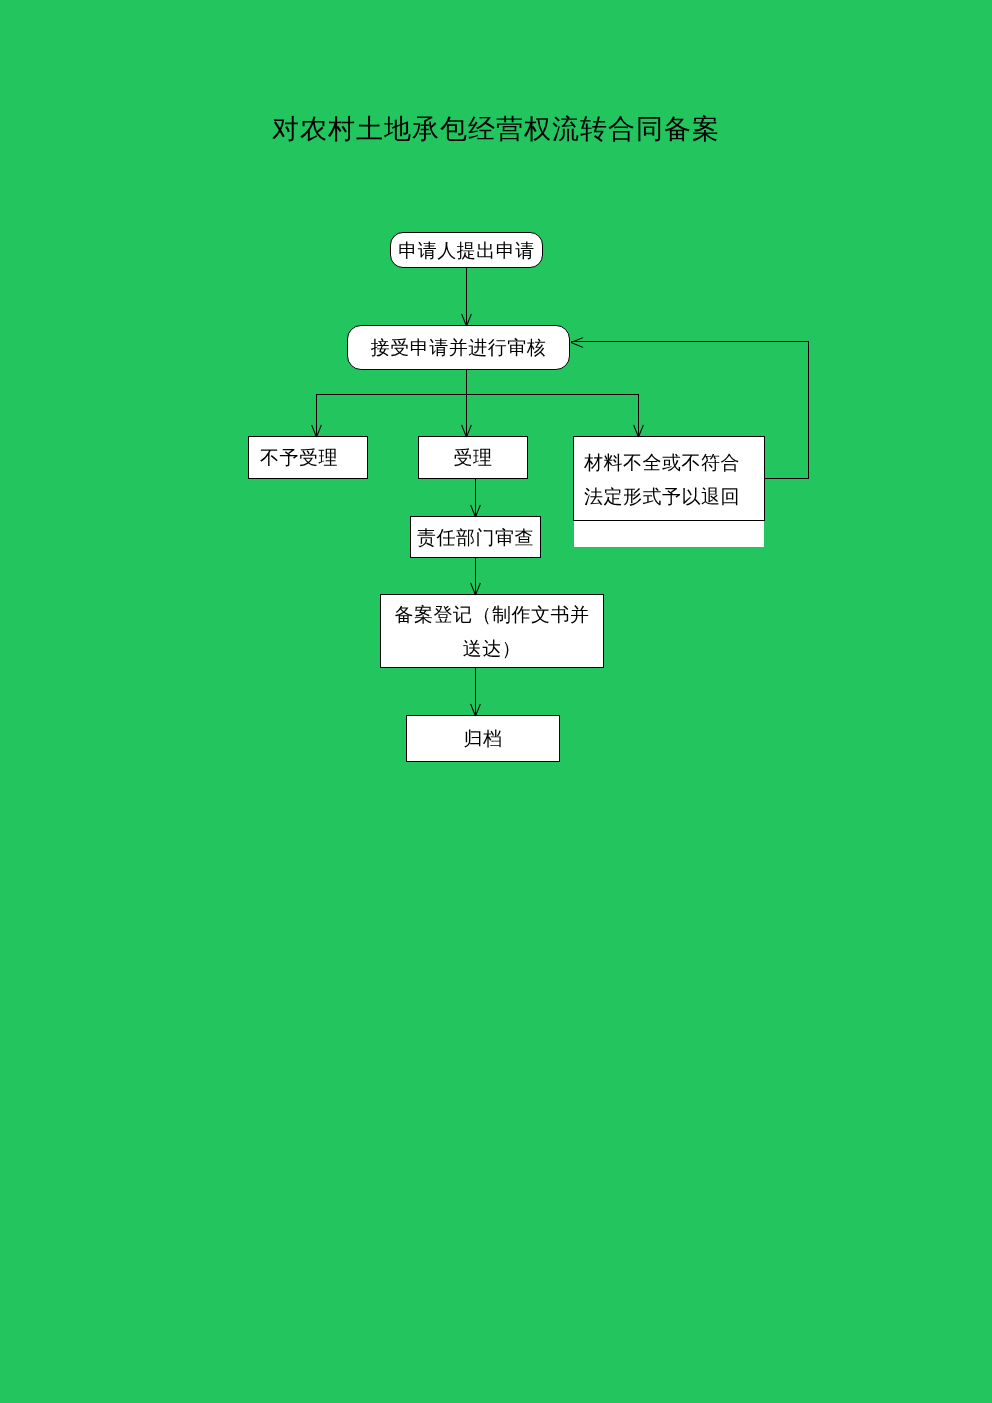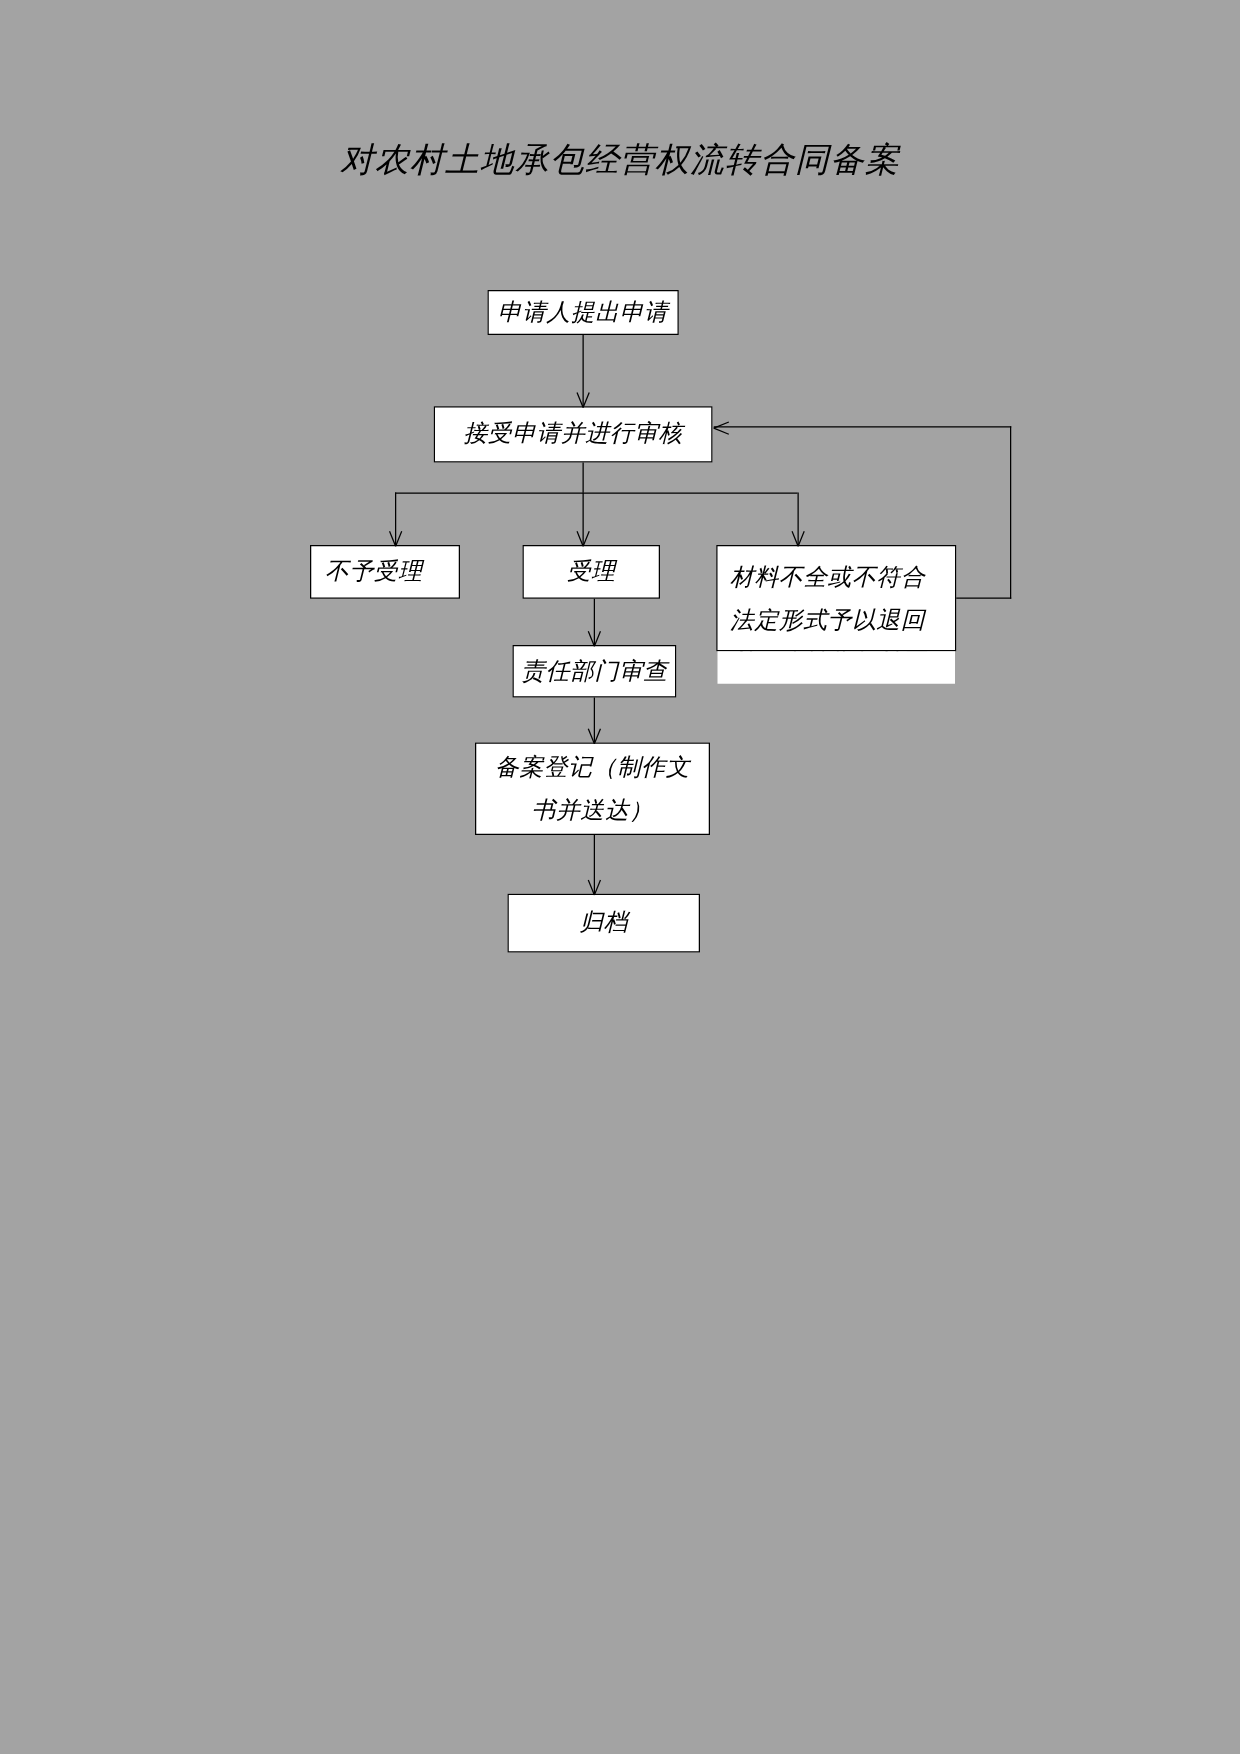--- a/index.html
+++ b/index.html
@@ -4,25 +4,24 @@
 <style>
   html, body {
     margin: 0;
     padding: 0;
     background: #ffffff;
   }
   #page {
     position: relative;
     width: 992px;
     height: 1403px;
-    background: #a3a3a3;
+    background: #22c55e;
     overflow: hidden;
     font-family: "DejaVu Serif", "Liberation Serif", serif;
     color: #000000;
-    font-style: italic;
   }
 
   
   .title {
     position: absolute;
     left: 0;
     top: 112px;
     width: 992px;
     text-align: center;
     font-family: "DejaVu Serif", "Liberation Serif", serif;
@@ -117,25 +116,25 @@
   .ah.left::before { top: 0; transform: rotate(22deg);  transform-origin: left center; }
   .ah.left::after  { top: 0; transform: rotate(-22deg); transform-origin: left center; }
 </style>
 </head>
 <body>
 
 <div id="page">
 
   <div class="title">对农村土地承包经营权流转合同备案</div>
 
-  <div class="node" style="left:390px; top:232px; width:153px; height:36px;">
+  <div class="node" style="left:390px; top:232px; width:153px; height:36px;border-radius:13px;">
     <span class="txt">申请人提出申请</span>
   </div>
 
-  <div class="node" style="left:347px; top:325px; width:223px; height:45px;">
+  <div class="node" style="left:347px; top:325px; width:223px; height:45px;border-radius:14px;">
     <span class="txt">接受申请并进行审核</span>
   </div>
 
   <div class="node" style="left:248px; top:436px; width:120px; height:43px; justify-content:flex-start;align-items:center;">
     <span class="txt" style="text-align:left; padding-left:11px;">不予受理</span>
   </div>
 
   <div class="node" style="left:418px; top:436px; width:110px; height:43px;">
     <span class="txt">受理</span>
   </div>
@@ -143,21 +142,21 @@
   <div class="node overflow" style="left:573px; top:436px; width:192px; height:85px;">
     <span class="txt">材料不全或不符合法定形式予以退回并一次性告知补正</span>
   </div>
 
   <div class="clip-mask" style="left:574px; top:521px; width:190px; height:26px;"></div>
 
   <div class="node" style="left:410px; top:516px; width:131px; height:42px;">
     <span class="txt">责任部门审查</span>
   </div>
 
-  <div class="node" style="left:380px; top:594px; width:188px; height:74px;">
+  <div class="node" style="left:380px; top:594px; width:224px; height:74px;">
     <span class="txt" style="line-height:34px;">备案登记（制作文书并送达）</span>
   </div>
 
   <div class="node" style="left:406px; top:715px; width:154px; height:47px;justify-content:center;">
     <span class="txt">归档</span>
   </div>
 
   <div class="ln-v" style="left:466px; top:268px; height:57px;"></div>
   <div class="ah down" style="left:466px; top:326px;"></div>
 

